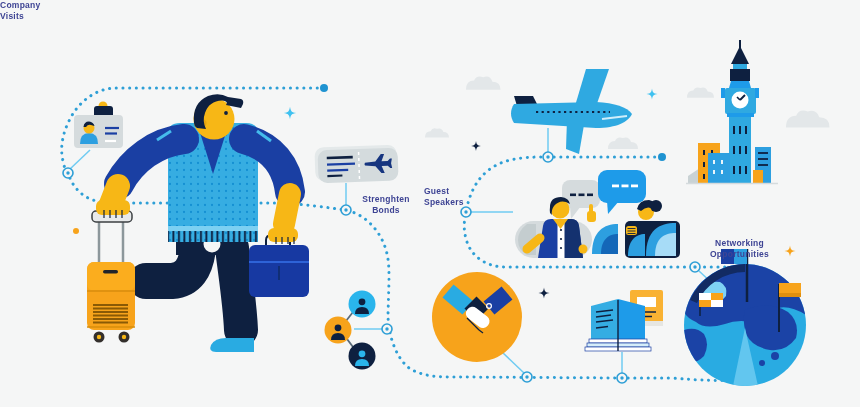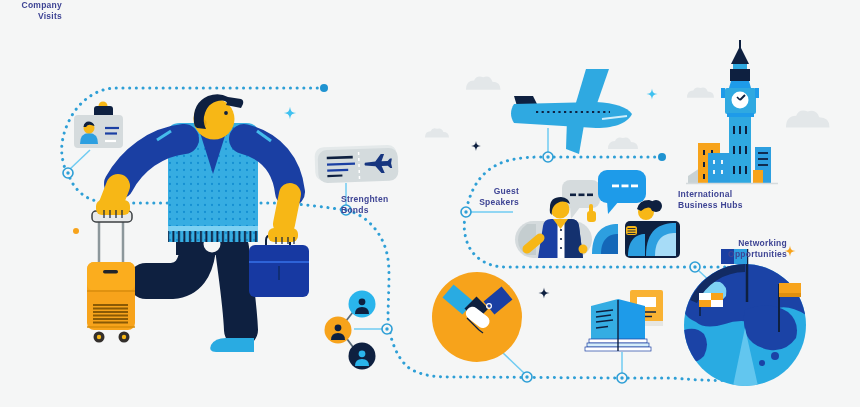--- a/index.html
+++ b/index.html
@@ -1,21 +1,21 @@
 <!DOCTYPE html>
 <html><head>
 <meta charset="utf-8">
 <style>
   html,body{margin:0;padding:0;background:#F5F6F6;}
   .stage{position:relative;width:860px;height:407px;background:#F5F6F6;overflow:hidden;
          font-family:"Liberation Sans",sans-serif;}
   .stage svg{position:absolute;left:0;top:0;}
   .label{position:absolute;font-size:8.5px;font-weight:700;letter-spacing:.25px;
          color:#3E4494;line-height:1.3;white-space:pre-line;}
-  .ta-r{text-align:right}.ta-c{}.ta-l{text-align:right}
+  .ta-r{text-align:left}.ta-c{text-align:center}.ta-l{text-align:center}
 </style>
 </head>
 <body>
 
 <div class="stage">
 
 <svg width="860" height="407" viewBox="0 0 860 407">
   <defs>
     <pattern id="vestDots" patternUnits="userSpaceOnUse" width="7" height="7">
       <circle cx="2" cy="2" r="1.15" fill="#1490D3"></circle>
@@ -369,20 +369,18 @@
             <line x1="294" y1="237" x2="294" y2="244"></line>
       </g>
     </g>
   </g>
 </svg>
 
 <div class="label ta-r" style="left:0;top:180;width:62px">Company
 Visits</div>
 <div class="label ta-c" style="left:341px;top:194;top:194px;width:90px">Strenghten
 Bonds</div>
-<div class="label ta-r" style="left:456px;top:186px;width:63px">Guest
+<div class="label ta-r" style="left:424px;top:186px;width:63px">Guest
 Speakers</div>
-<div class="label ta-c" style="left:678px;top:189px;width:110px">International
-Business Hubs</div>
 <div class="label ta-l" style="left:692px;top:238px;width:95px">Networking
 Opportunities</div>
 
 </div>
 
 </body></html>

